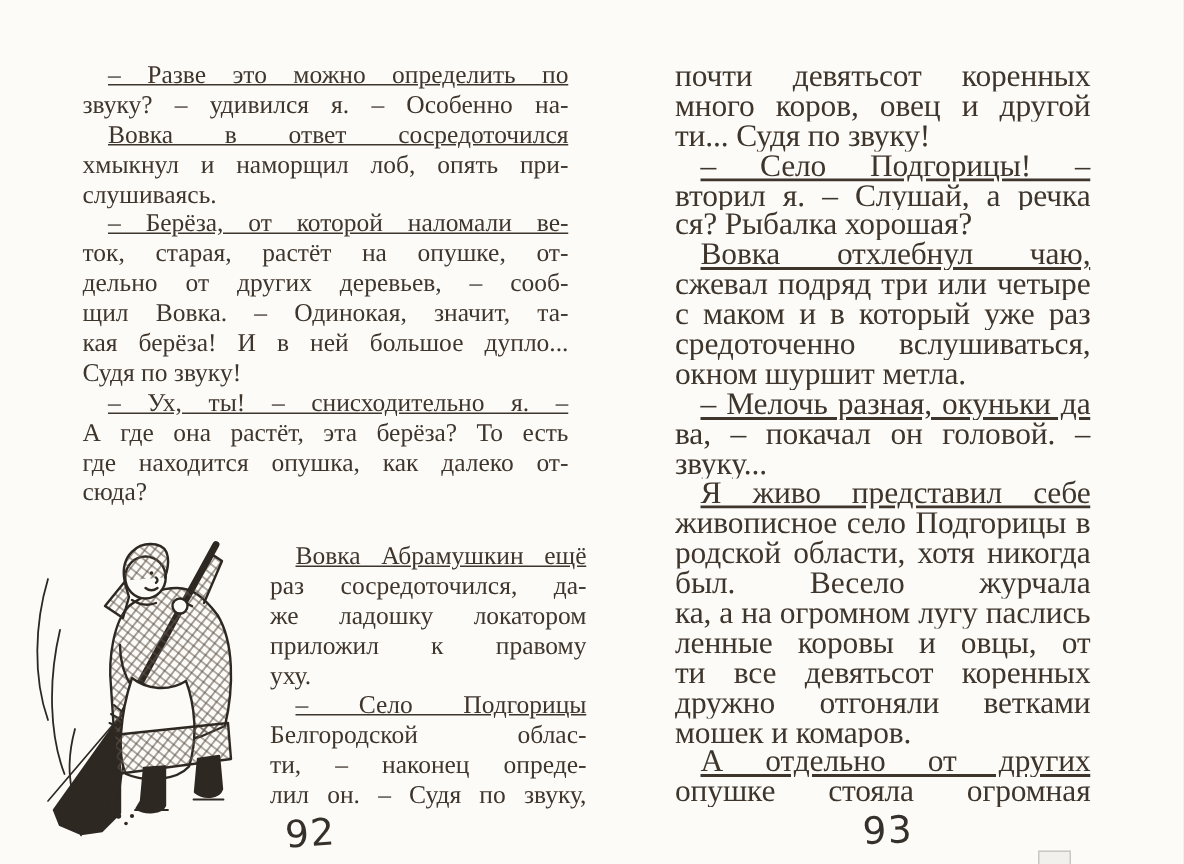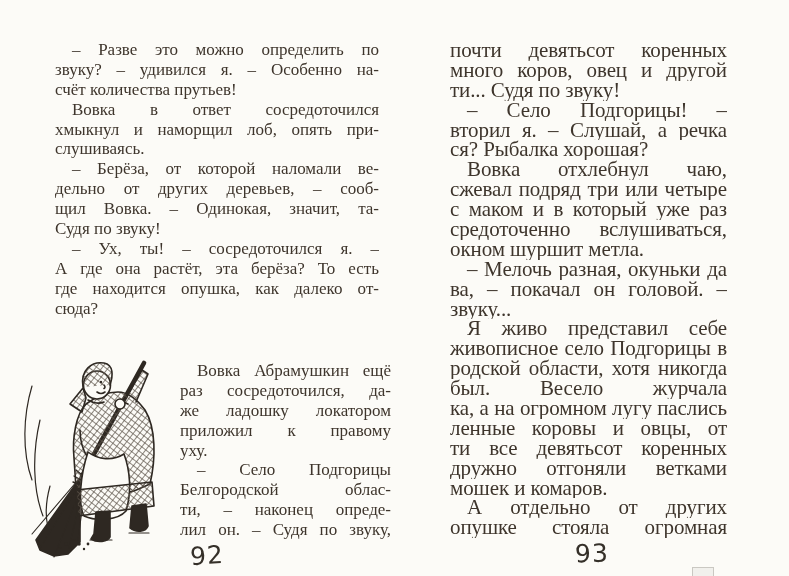--- a/index.html
+++ b/index.html
@@ -10,50 +10,51 @@
     color:#3e352c;
   }
   .textcol{position:absolute;}
   .col-left-upper{left:55px;top:40px;width:324px;}
   .col-left-wrap{left:180px;top:361px;width:211px;}
   .col-right{left:450px;top:41px;width:277px;}
   .line{font-size:17px;line-height:19.9px;height:19.9px;white-space:nowrap;text-align:left;}
   .col-right .line{font-size:21px;letter-spacing:-0.1px;white-space:normal;overflow:hidden;}
   .col-left-upper .line,.col-left-wrap .line{white-space:normal;overflow:hidden;}
   .line.jst{text-align:justify;text-align-last:justify;}
-  .line.ind{text-indent:17px;}
+  .line.ind{text-indent:17px;text-decoration:underline;}
   .pagenum{
     position:absolute;font-family:"DejaVu Sans",sans-serif;
     font-size:25px;color:#353029;letter-spacing:1px;
   }
   .pn-left{left:190px;top:541px;transform:rotate(-4deg);}
   .pn-right{left:575px;top:539px;transform:rotate(-2deg);}
   .illus{position:absolute;left:24px;top:358px;width:150px;height:204px;}
   .watermark{
     position:absolute;left:692px;top:567px;width:20px;height:12px;
     border:1px solid #cac8c2;background:#f1f0ec;
   }
 </style>
 </head>
 <body>
 
 <div class="spread">
 
   <div class="textcol col-left-upper">
       <div class="line ind jst">– Разве это можно определить по</div>
       <div class="line jst">звуку? – удивился я. – Особенно на-</div>
-      <div class="line">счёт количества прутьев!</div>
       <div class="line ind jst">Вовка в ответ сосредоточился</div>
       <div class="line jst">хмыкнул и наморщил лоб, опять при-</div>
       <div class="line">слушиваясь.</div>
       <div class="line ind jst">– Берёза, от которой наломали ве-</div>
+      <div class="line jst">ток, старая, растёт на опушке, от-</div>
       <div class="line jst">дельно от других деревьев, – сооб-</div>
       <div class="line jst">щил Вовка. – Одинокая, значит, та-</div>
+      <div class="line jst">кая берёза! И в ней большое дупло...</div>
       <div class="line">Судя по звуку!</div>
-      <div class="line ind jst">– Ух, ты! – сосредоточился я. –</div>
+      <div class="line ind jst">– Ух, ты! – снисходительно я. –</div>
       <div class="line jst">А где она растёт, эта берёза? То есть</div>
       <div class="line jst">где находится опушка, как далеко от-</div>
       <div class="line">сюда?</div>
     </div>
 
   <svg class="illus" viewBox="0 0 150 204" fill="none" stroke="#2e2822" stroke-width="1.6" stroke-linecap="round" stroke-linejoin="round">
     <defs>
       <pattern id="check" width="5" height="5" patternUnits="userSpaceOnUse" patternTransform="rotate(38)">
         <path d="M0 2.5 H5 M2.5 0 V5" stroke="#5d544a" stroke-width="0.7"></path>
       </pattern>

